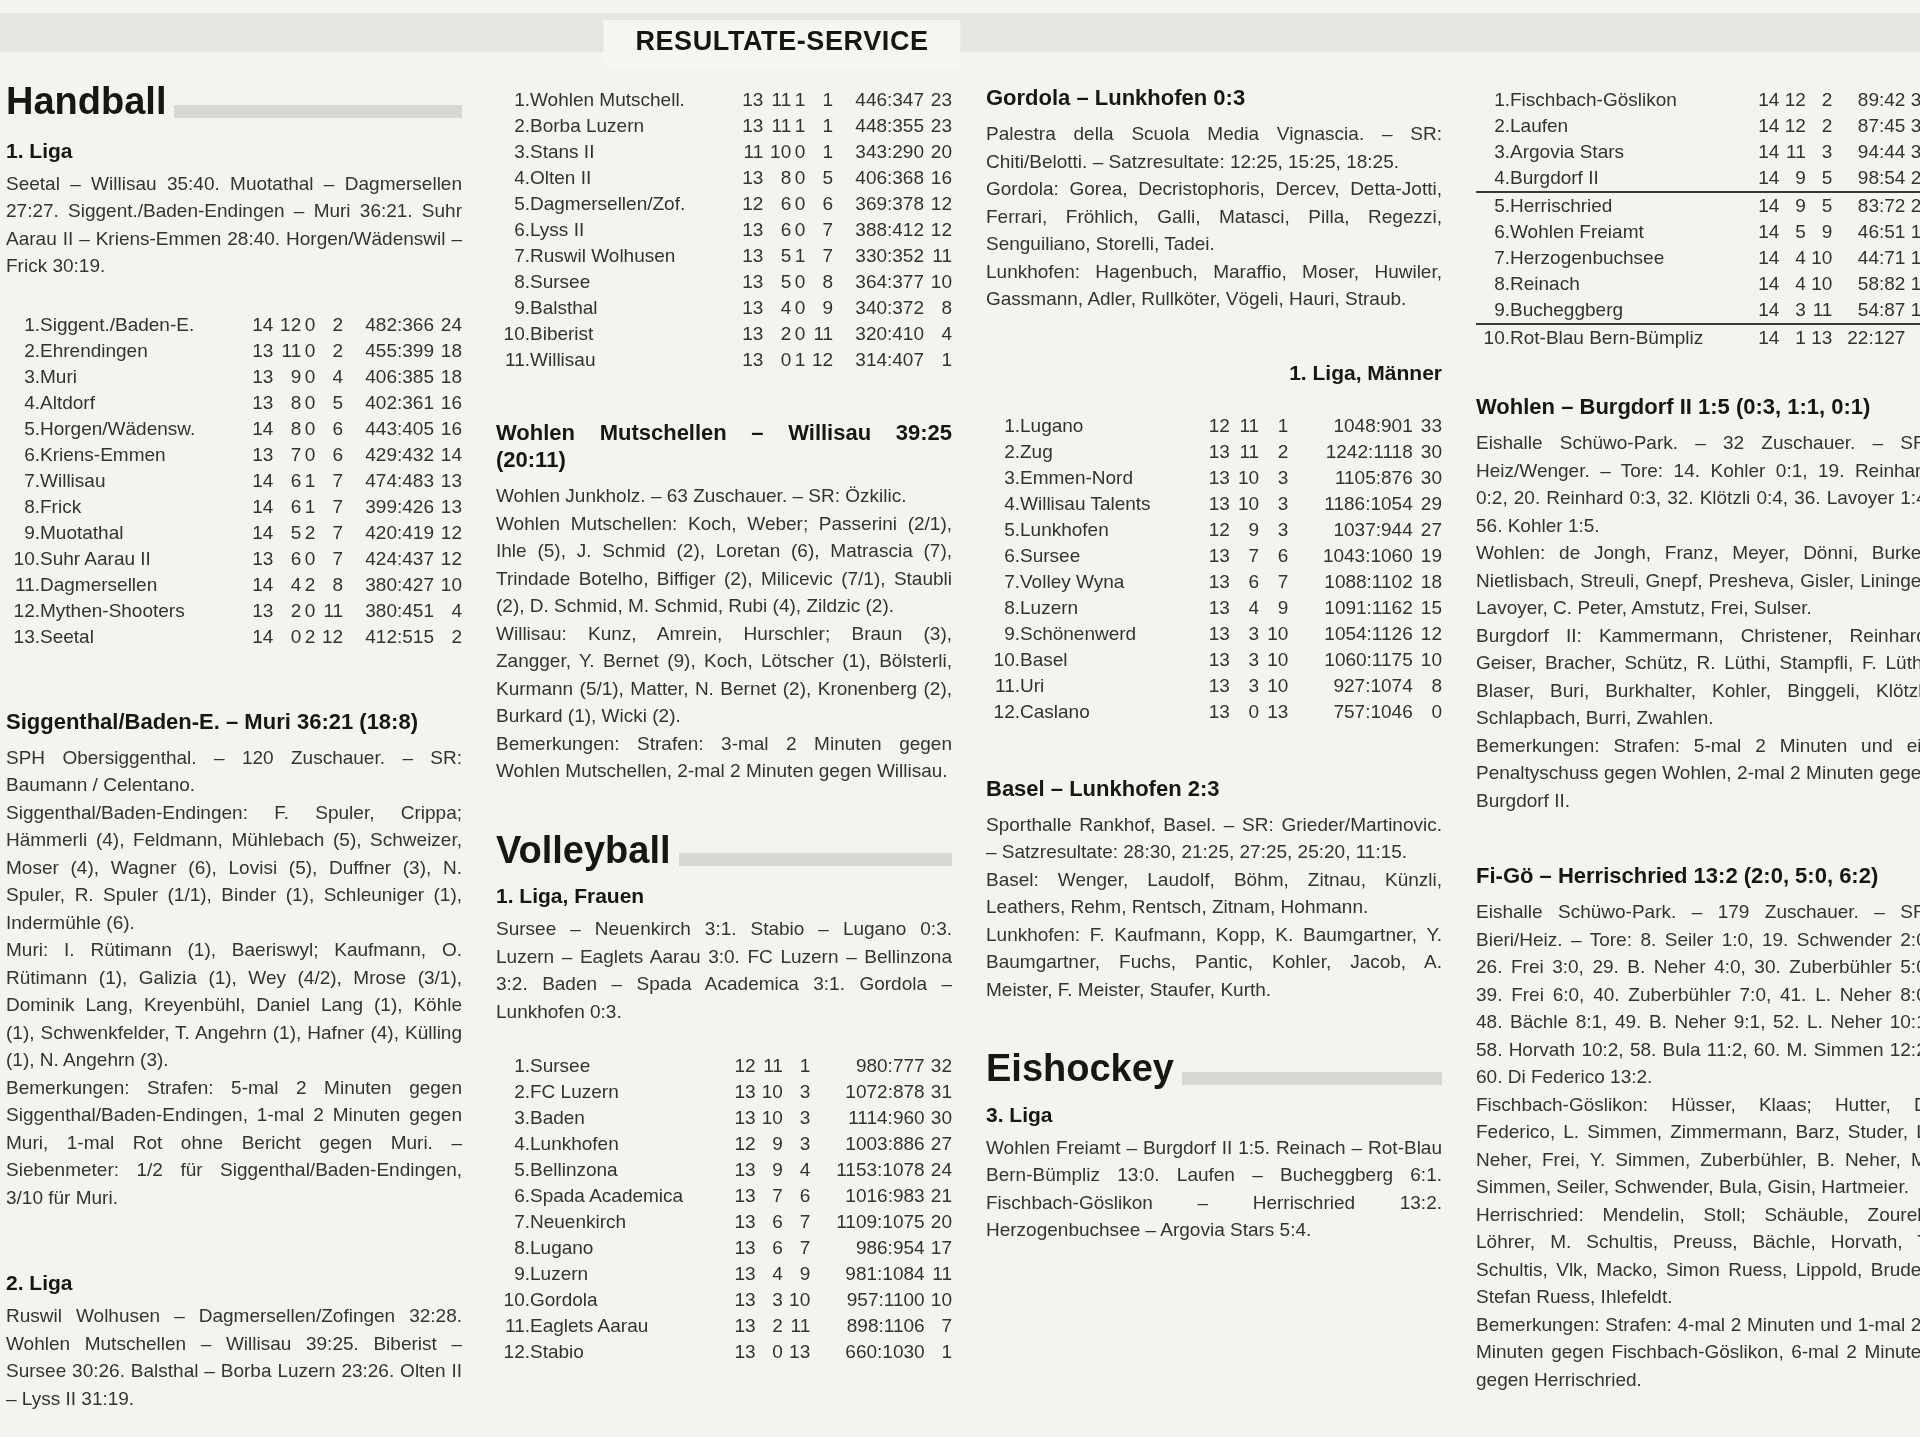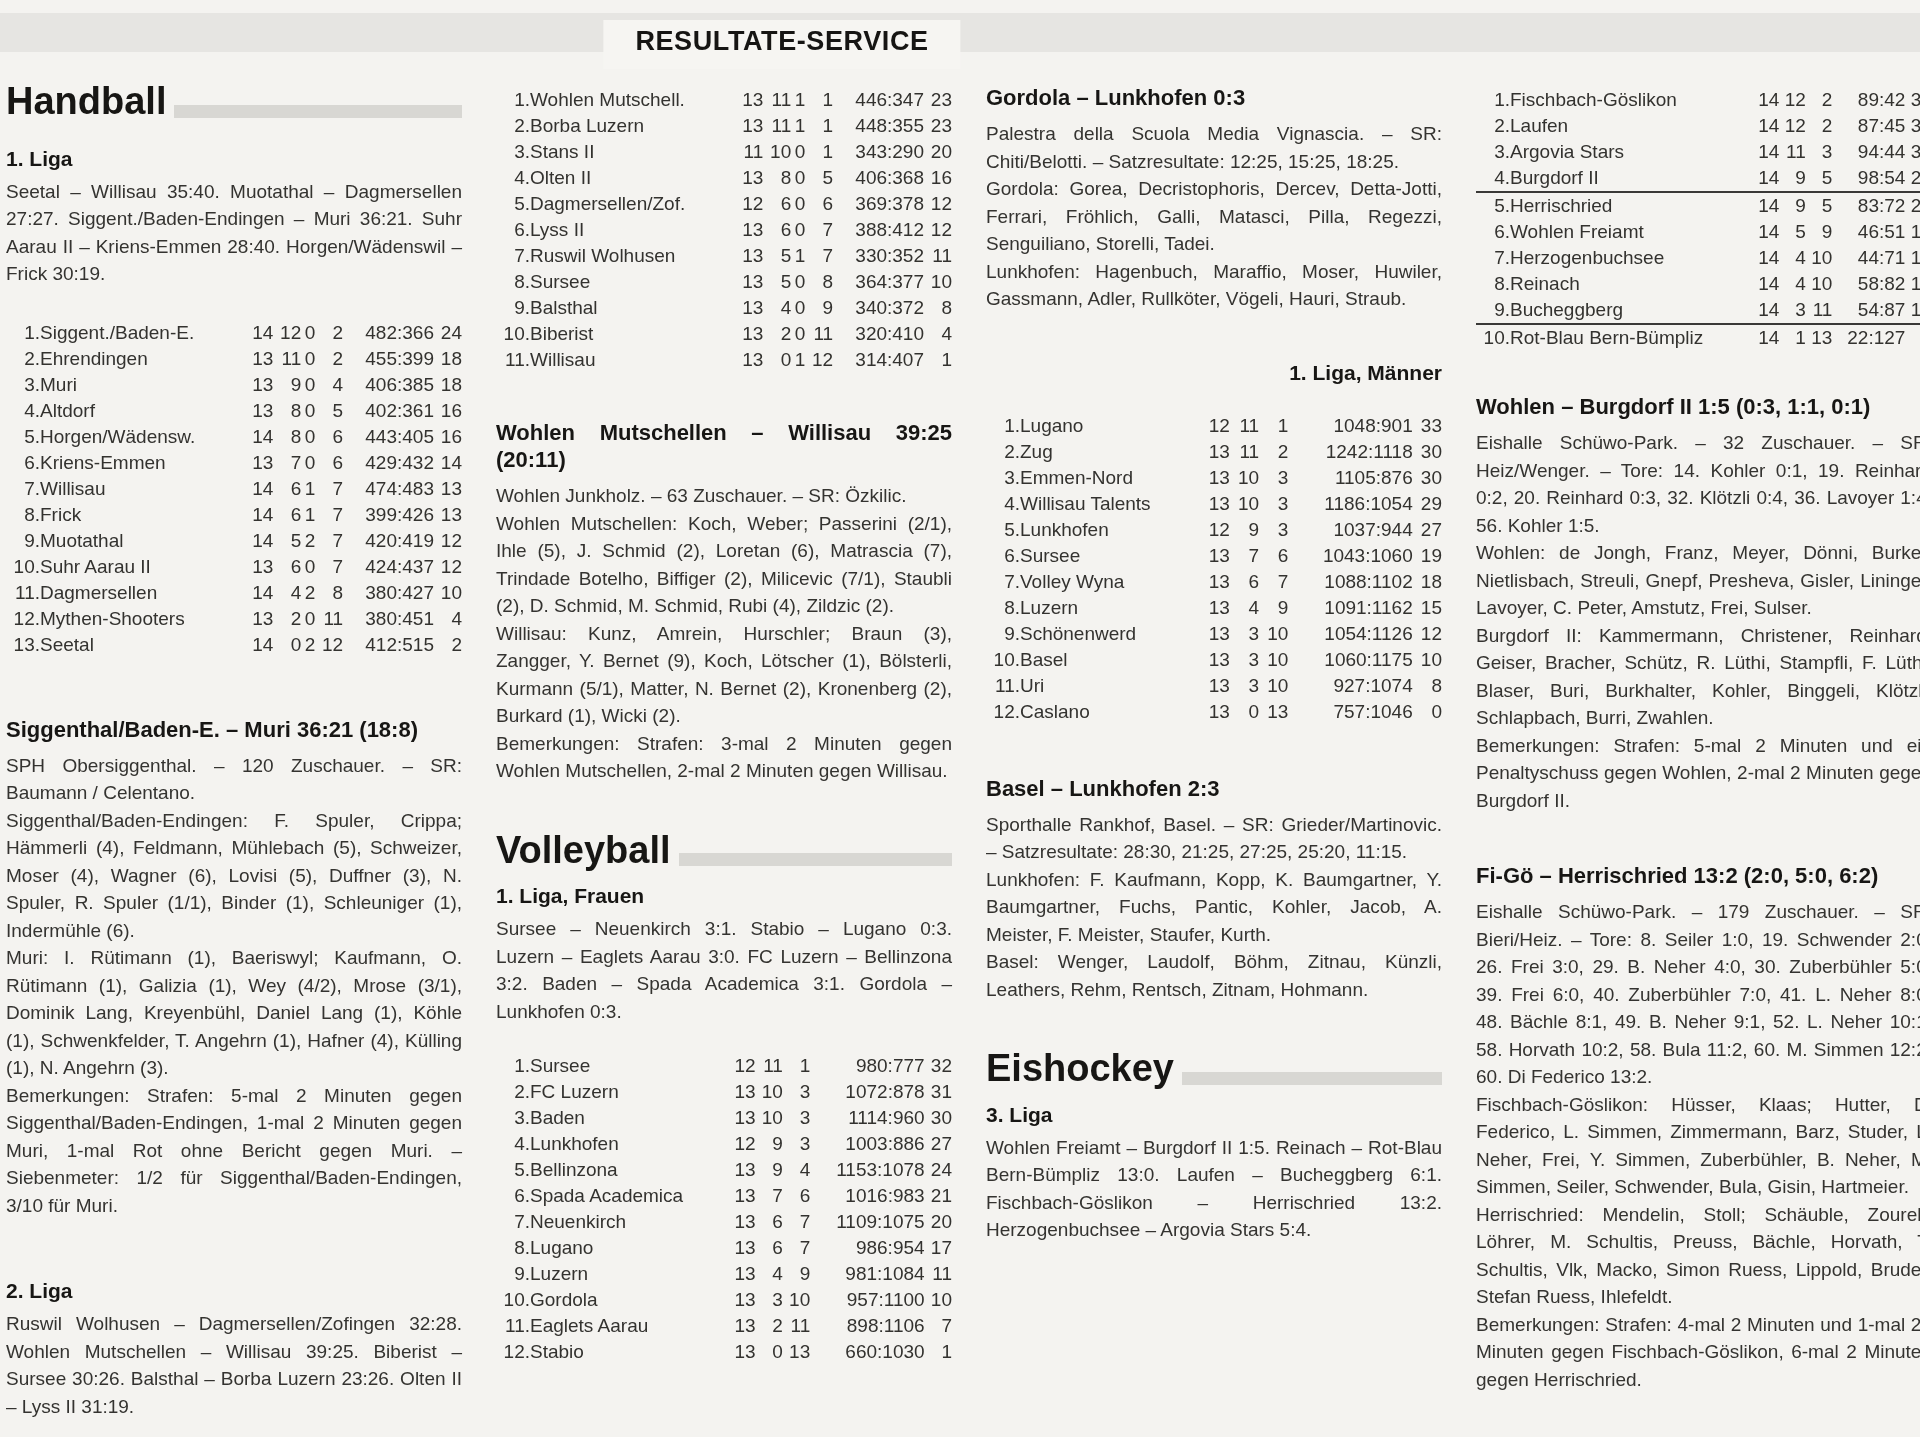--- a/index.html
+++ b/index.html
@@ -45,21 +45,21 @@
 
 <div class="cols">
 
   <div class="col">
 
     <div class="section-head" style="margin-top:6px;">
       <span class="section-title">Handball</span>
       <span class="section-rule"></span>
     </div>
 
-    <h3 class="sub" style="margin-top:25px;">1. Liga</h3>
+    <h3 class="sub" style="margin-top:17px;">1. Liga</h3>
     <p class="body j">Seetal – Willisau 35:40. Muotathal – Dagmersellen 27:27. Siggent./Baden-Endingen – Muri 36:21. Suhr Aarau II – Kriens-Emmen 28:40. Horgen/Wädenswil – Frick 30:19.</p>
 
     <table class="tbl" style="margin-top:32px;">
       <tbody>
           <tr>
           <td class="rk">1.</td>
           <td class="tm">Siggent./Baden-E.</td>
           <td class="n">14</td>
           <td class="n">12</td>
           <td class="n">0</td>
@@ -569,22 +569,22 @@
           <td class="n">13</td>
           <td class="n sc">757:1046</td>
           <td class="n pt">0</td>
         </tr>
         </tbody>
     </table>
 
     <h4 class="match-head" style="margin-top:50px;">Basel – Lunkhofen 2:3</h4>
     <div>
         <p class="body j">Sporthalle Rankhof, Basel. – SR: Grieder/Martinovic. – Satzresultate: 28:30, 21:25, 27:25, 25:20, 11:15.</p>
+        <p class="body j">Basel: Wenger, Laudolf, Böhm, Zitnau, Künzli, Leathers, Rehm, Rentsch, Zitnam, Hohmann.</p>
         <p class="body j">Lunkhofen: F. Kaufmann, Kopp, K. Baumgartner, Y. Baumgartner, Fuchs, Pantic, Kohler, Jacob, A. Meister, F. Meister, Staufer, Kurth.</p>
-        <p class="body j">Basel: Wenger, Laudolf, Böhm, Zitnau, Künzli, Leathers, Rehm, Rentsch, Zitnam, Hohmann.</p>
       </div>
 
     <div class="section-head" style="margin-top:46px;">
       <span class="section-title">Eishockey</span>
       <span class="section-rule"></span>
     </div>
 
     <h3 class="sub" style="margin-top:14px;">3. Liga</h3>
     <p class="body j">Wohlen Freiamt – Burgdorf II 1:5. Reinach – Rot-Blau Bern-Bümpliz 13:0. Laufen – Bucheggberg 6:1. Fischbach-Göslikon – Herrischried 13:2. Herzogenbuchsee – Argovia Stars 5:4.</p>
   </div>

